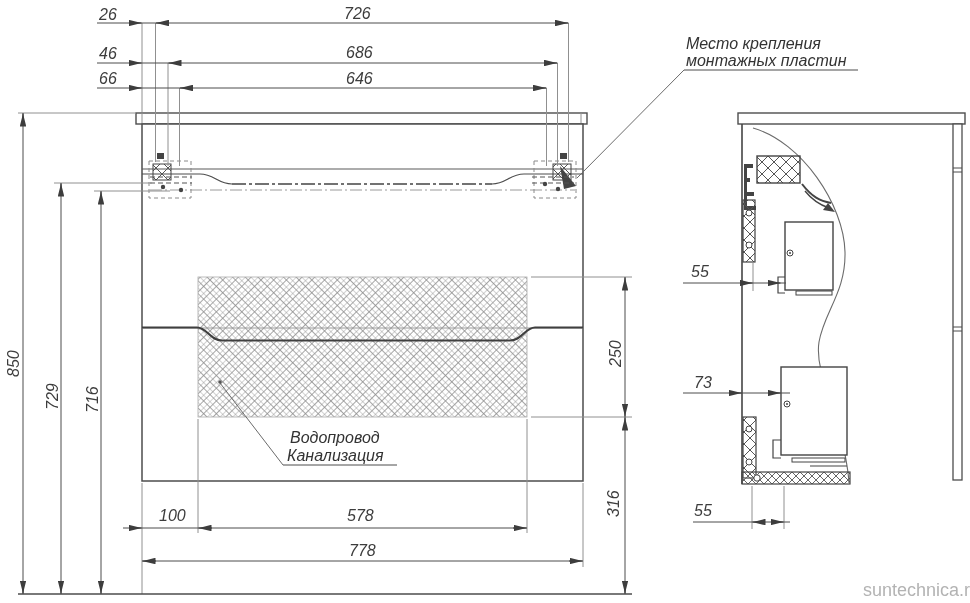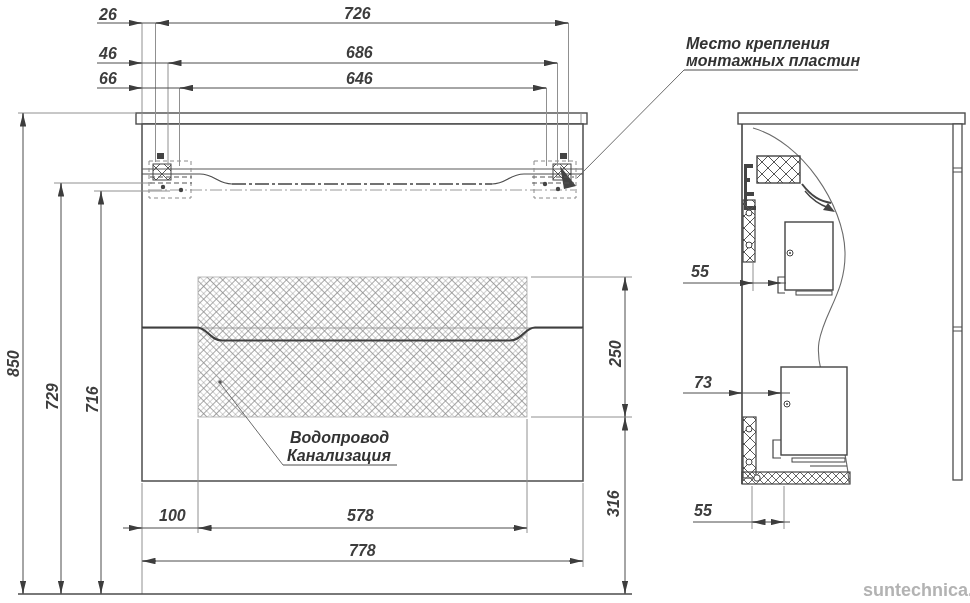--- a/index.html
+++ b/index.html
@@ -1,17 +1,17 @@
 <!DOCTYPE html>
 <html><head>
 <meta charset="utf-8">
 <style>
   html,body{margin:0;padding:0;background:#fff;}
   .stage{position:relative;width:970px;height:603px;background:#fff;overflow:hidden;
-         font-family:"Liberation Sans",sans-serif;font-weight:bold;}
+         font-family:"Liberation Sans",sans-serif;}
   svg text{font-family:"Liberation Sans",sans-serif;}
   .dim{font-size:16px;font-style:italic;fill:#3d3d3d;}
   .note{font-size:16px;font-style:italic;fill:#333;}
   .wm{font-size:18px;fill:#b3b3b3;}
 </style>
 </head>
 <body>
 
 <div class="stage">
 <svg width="970" height="603" viewBox="0 0 970 603">

